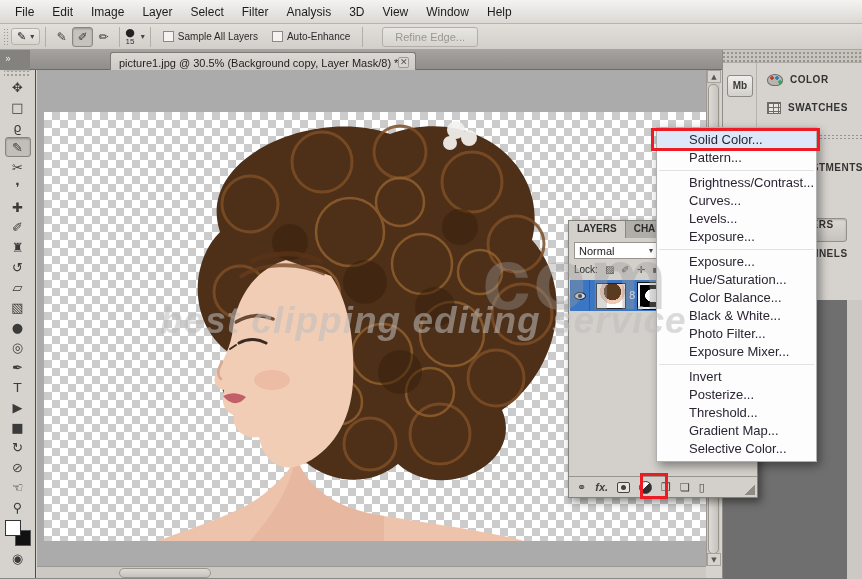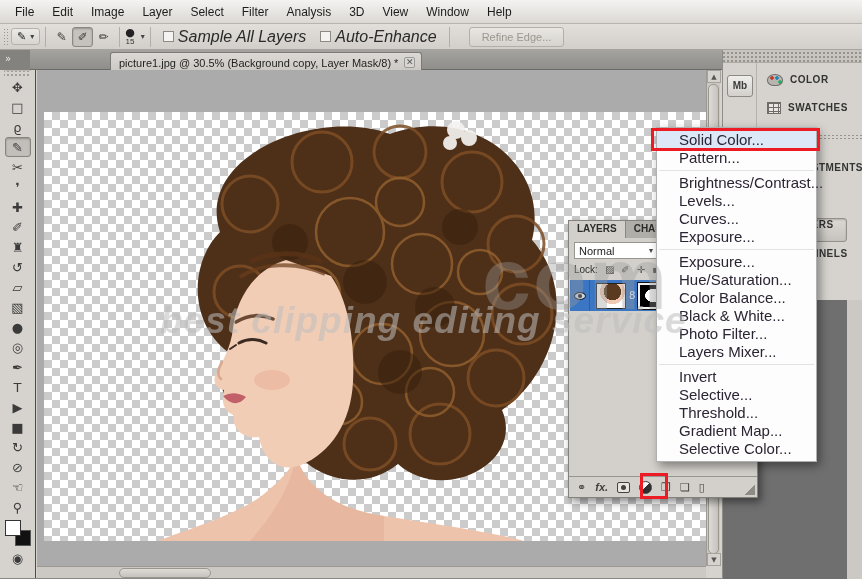--- a/index.html
+++ b/index.html
@@ -26,32 +26,32 @@
     border:1px solid #b5b2ac; border-radius:3px; background:linear-gradient(#eceae6,#d8d5d0); }
   .ob-btn { width:21px; height:20px; display:flex; align-items:center; justify-content:center;
     font-size:12px; color:#3a372f; border:1px solid transparent; border-radius:3px; }
   .ob-btn.pressed { border:1px solid #8b8883; background:#c6c3be; box-shadow:inset 0 1px 2px rgba(0,0,0,.25); }
   .dd-arrow { font-size:8px; color:#444; }
   .brush-size { display:flex; flex-direction:column; align-items:center; line-height:1; }
   .brush-size .dot { font-size:11px; }
   .brush-size .num { font-size:8px; color:#333; }
   .checkbox-row { display:flex; align-items:center; gap:4px; margin:0 7px; }
   .checkbox { width:11px; height:11px; background:#f4f3f1; border:1px solid #8d8a85; }
-  .cb-label { font-size:16px; color:#2a2a2a;font-style:italic; }
+  .cb-label { font-size:10px; color:#2a2a2a; }
   #refine-edge { margin-left:14px; padding:3px 12px; font-size:11px; color:#9a978f;
     border:1px solid #b2afa9; border-radius:3px; background:linear-gradient(#e8e6e2,#d6d3ce); }
 
   
   #tabbar { left:0; top:50px; width:722px; height:20px;
     background:linear-gradient(#a5a3a0,#908e8b); border-bottom:1px solid #6d6b68; }
   #tabbar-collapse { position:absolute; left:0; top:0; width:30px; height:20px;
     background:#84827f; color:#e8e8e8; font-size:10px; padding:3px 0 0 5px; }
   #doc-tab { position:absolute; left:110px; top:2px; height:18px; padding:2px 6px 0 8px;
     background:linear-gradient(#dcd9d4,#cdcac5); border:1px solid #7c7a77; border-bottom:none;
-    border-radius:3px 3px 0 0; display:flex; align-items:center; gap:6px; }
+    border-radius:3px 3px 0 0; display:flex; align-items:center; }
   #doc-tab .title { font-size:11px; color:#1e1e1e; white-space:nowrap; }
   #doc-tab .close { font-size:9px; color:#555; border:1px solid #999; border-radius:2px;
     width:11px; height:11px; line-height:9px; text-align:center; background:#d9d6d1; }
 
   
   #toolbox { left:0; top:70px; width:36px; height:509px; background:#d6d3ce;
     border-right:1px solid #4a4a4a; }
   #toolbox-grip { height:7px; border-top:1px solid #bcb9b4;
     background-image:radial-gradient(#a29f98 30%, transparent 31%); background-size:4px 4px;
     background-position:2px 2px; margin:0 4px; }
@@ -121,21 +121,21 @@
   #addmask-icon::after { content:""; position:absolute; left:3px; top:2px; width:5px; height:5px;
     border-radius:50%; background:#45423b; }
   #adjlayer-icon { width:13px; height:13px; border-radius:50%; border:1px solid #3c3c3c;
     background:linear-gradient(135deg,#f7f7f7 50%, #2e2e2e 50%); }
   #lp-grip { position:absolute; right:2px; bottom:2px; width:10px; height:10px;
     background-image:linear-gradient(135deg, transparent 50%, #8e8b85 50%); }
 
   
   #adj-menu { left:656px; top:127px; width:161px; z-index:20; background:#fdfdfd;
     border:1px solid #b0b0b0; box-shadow:3px 4px 9px rgba(0,0,0,.4); padding:3px 0; }
-  .adj-item { height:18px; line-height:18px; padding-left:22px; font-size:15px; color:#2b2433; white-space:nowrap; }
+  .adj-item { height:18px; line-height:18px; padding-left:32px; font-size:13px; color:#2b2433; white-space:nowrap; }
   .adj-item.highlight { background:#dce8f8; }
   .adj-sep { height:1px; background:#e2e2e2; margin:3px 2px; }
 
   
   .red-box { z-index:30; border:3px solid #ed1c24; background:transparent; pointer-events:none; }
   #red-box-menu { left:651px; top:128px; width:169px; height:23px; }
   #red-box-adj { left:640px; top:473px; width:28px; height:26px; z-index:15; }
 
   
   #right-dock { left:722px; top:50px; width:140px; height:529px; background:#d6d3ce; border-left:1px solid #8f8d89; }
@@ -452,33 +452,33 @@
       <span class="icon">▯</span>
     </div>
     <div id="lp-grip"></div>
   </div>
 
   <div id="adj-menu" class="abs">
     <div class="adj-item highlight">Solid Color...</div>
     <div class="adj-item">Pattern...</div>
     <div class="adj-sep"></div>
     <div class="adj-item">Brightness/Contrast...</div>
+    <div class="adj-item">Curves...</div>
     <div class="adj-item">Levels...</div>
-    <div class="adj-item">Curves...</div>
     <div class="adj-item">Exposure...</div>
     <div class="adj-sep"></div>
     <div class="adj-item">Exposure...</div>
     <div class="adj-item">Hue/Saturation...</div>
     <div class="adj-item">Color Balance...</div>
     <div class="adj-item">Black &amp; White...</div>
     <div class="adj-item">Photo Filter...</div>
-    <div class="adj-item">Layers Mixer...</div>
+    <div class="adj-item">Exposure Mixer...</div>
     <div class="adj-sep"></div>
     <div class="adj-item">Invert</div>
-    <div class="adj-item">Selective...</div>
+    <div class="adj-item">Posterize...</div>
     <div class="adj-item">Threshold...</div>
     <div class="adj-item">Gradient Map...</div>
     <div class="adj-item">Selective Color...</div>
   </div>
 
   <div id="red-box-menu" class="abs red-box"></div>
   <div id="red-box-adj" class="abs red-box"></div>
 
   <div id="wm-large" class="abs watermark">com</div>
   <div id="wm-small" class="abs watermark">best clipping editing service</div>

